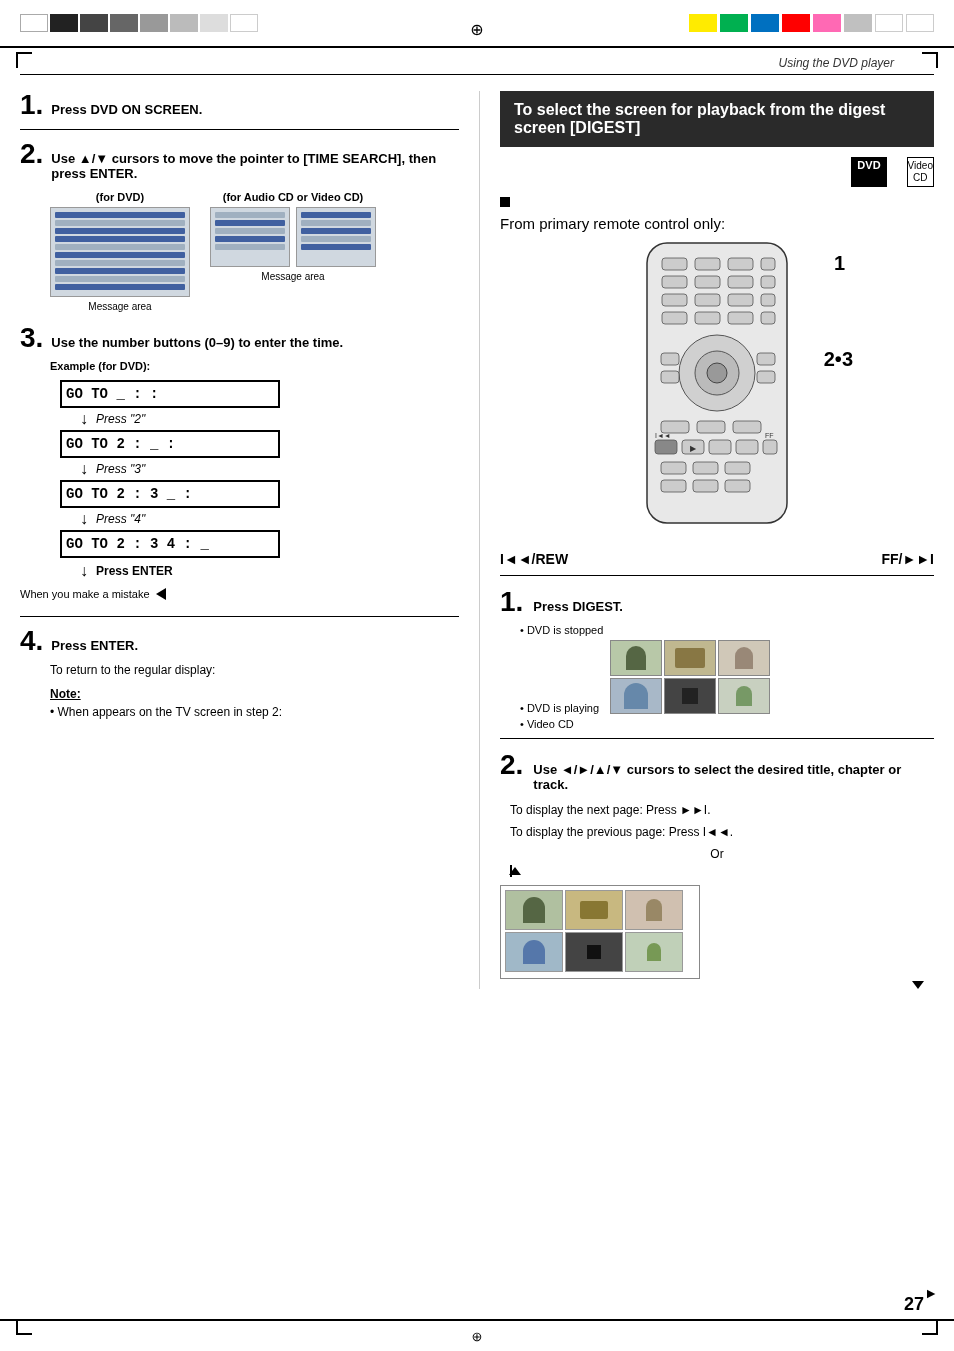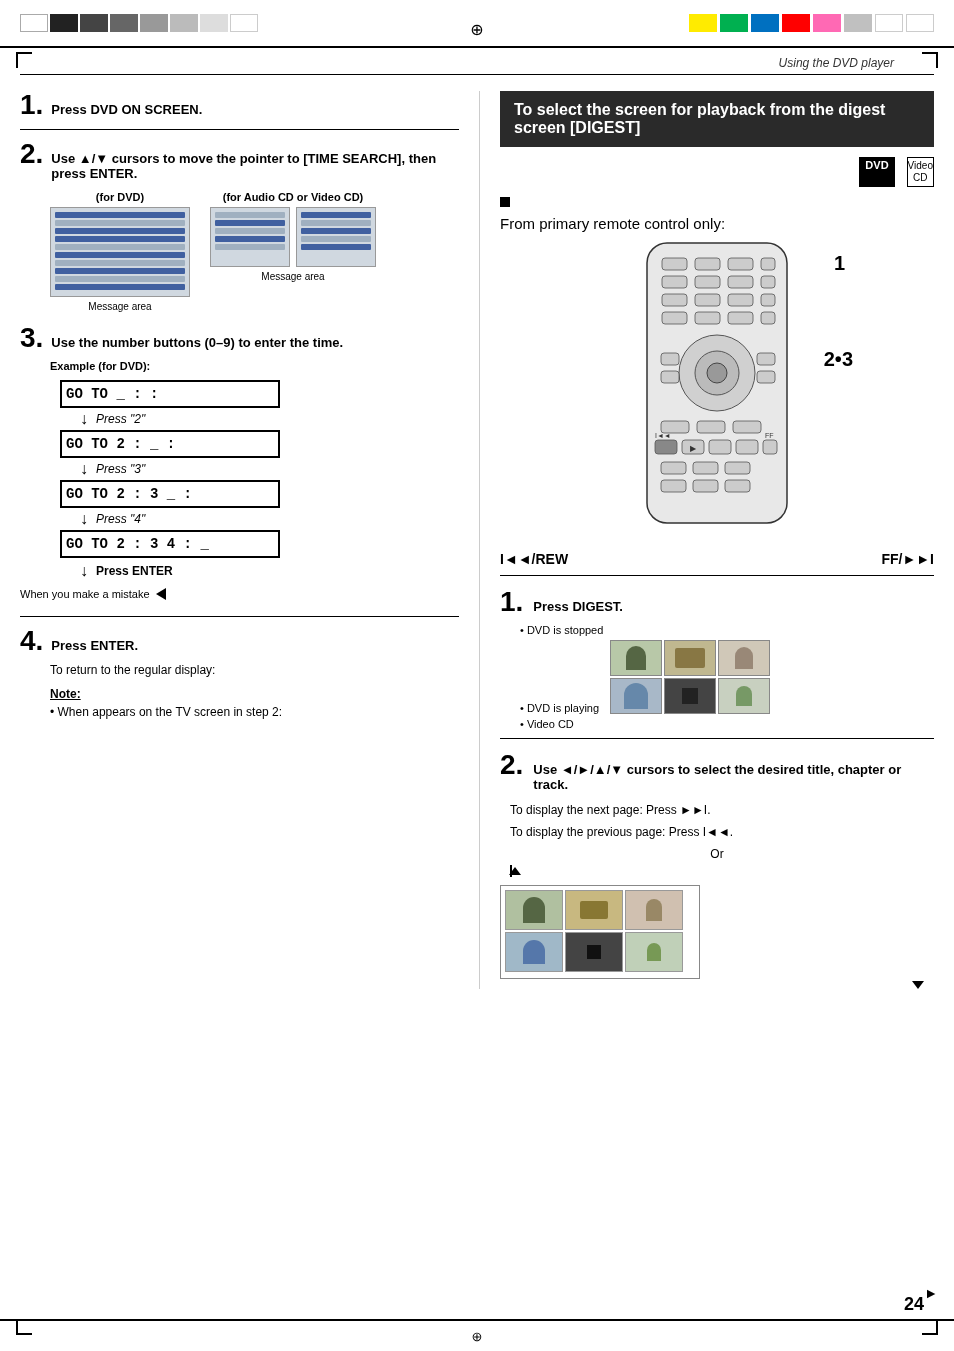--- a/index.html
+++ b/index.html
@@ -256,21 +256,21 @@
       color: #fff;
       padding: 10px 14px;
       font-size: 16px;
       font-weight: bold;
       margin-bottom: 10px;
     }
 
     
     .format-badges {
       display: flex;
-      gap: 12px;
+      gap: 20px;
       margin-bottom: 10px;
       justify-content: flex-end;
     }
     .badge-dvd {
       background: #000;
       color: #fff;
       font-size: 11px;
       font-weight: bold;
       padding: 2px 6px;
     }
@@ -778,19 +778,19 @@
       </div>
       <div style="display:flex;align-items:center;justify-content:flex-end;margin-top:2px;">
         <div style="width:0;height:0;border-left:6px solid transparent;border-right:6px solid transparent;border-top:8px solid #000;margin-right:10px;"></div>
       </div>
     </div>
 
   </div>
 
 </div>
 
-<div class="page-num">24</div>
+<div class="page-num">27</div>
 
 <div class="arrow-right-bottom">►</div>
 
 <div class="bottom-bar">
   <span class="bottom-center-dot" style="position:static;">⊕</span>
 </div>
 
 </body></html>

